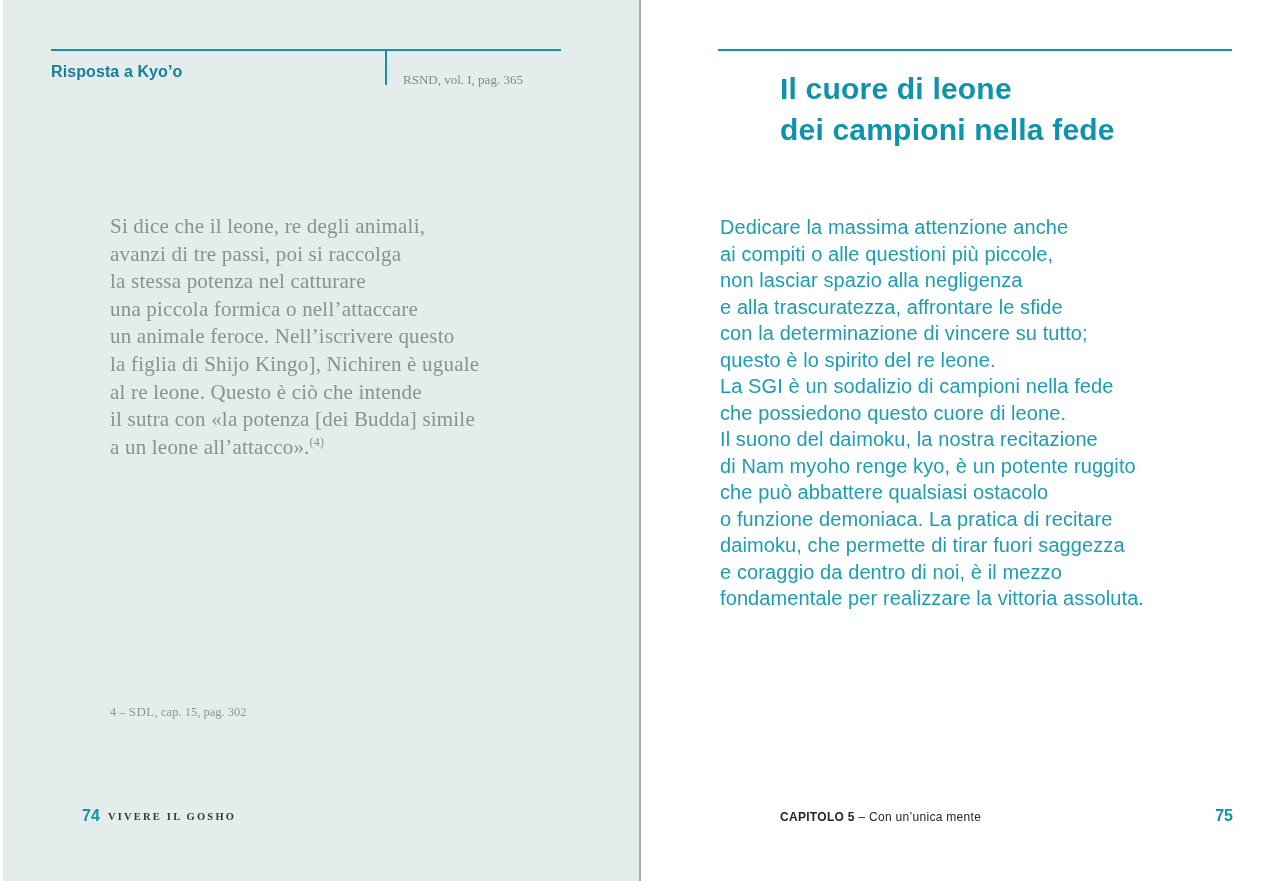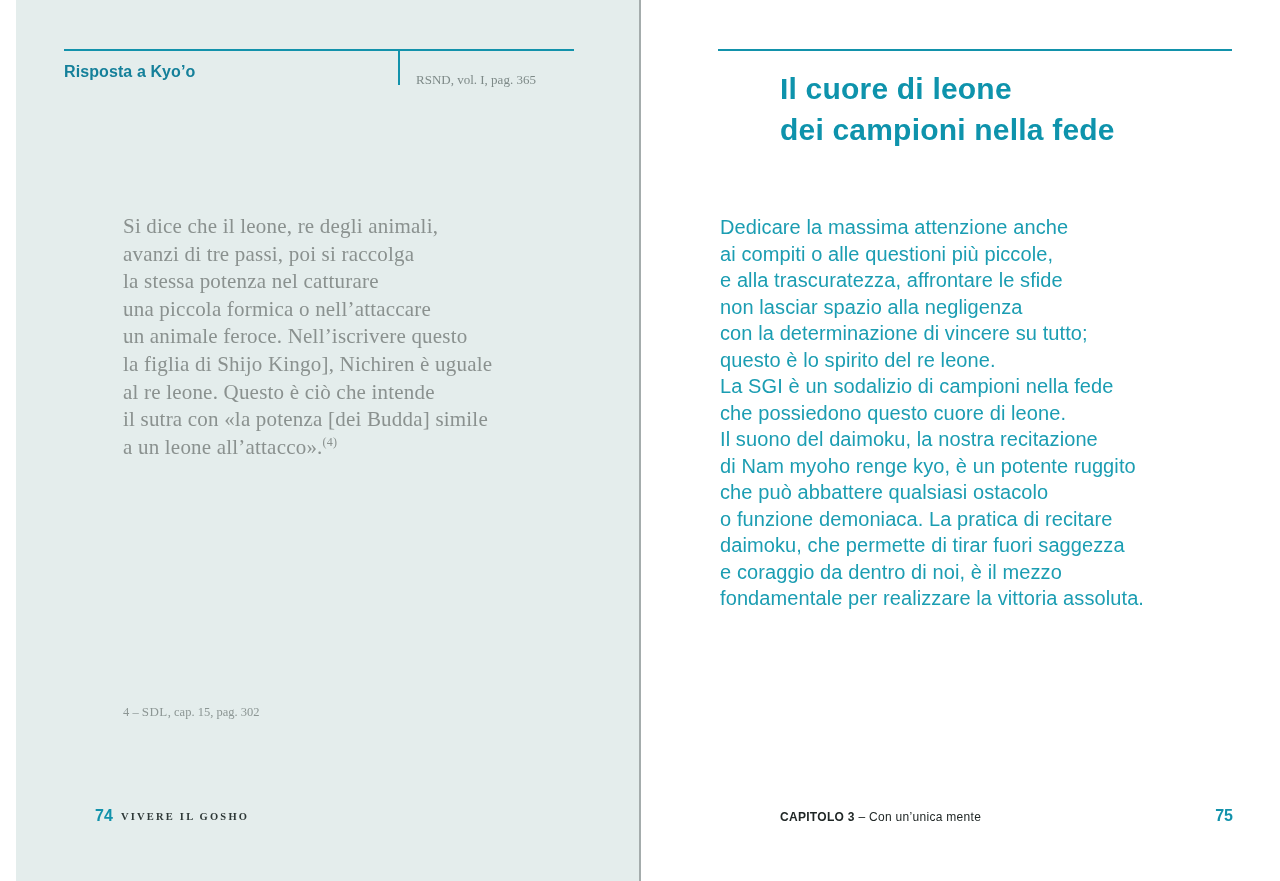--- a/index.html
+++ b/index.html
@@ -13,21 +13,21 @@
     position: relative;
     width: 1280px;
     height: 881px;
   }
   .page {
     position: absolute;
     top: 0;
     height: 881px;
   }
   .page.left {
-    left: 16px;
+    left: 3px;
     width: 748px;
     background: #e4edec;
   }
   .page.right {
     left: 641px;
     width: 639px;
     background: #ffffff;
   }
   .gutter {
     position: absolute;
@@ -178,33 +178,33 @@
     <div class="r-rule"></div>
 
     <div class="r-title">
       <div>Il cuore di leone</div>
       <div>dei campioni nella fede</div>
     </div>
 
     <div class="r-body">
       <div class="line">Dedicare la massima attenzione anche</div>
       <div class="line">ai compiti o alle questioni più piccole,</div>
+      <div class="line">non lasciar spazio alla negligenza</div>
       <div class="line">e alla trascuratezza, affrontare le sfide</div>
-      <div class="line">non lasciar spazio alla negligenza</div>
       <div class="line">con la determinazione di vincere su tutto;</div>
       <div class="line">questo è lo spirito del re leone.</div>
       <div class="line">La SGI è un sodalizio di campioni nella fede</div>
       <div class="line">che possiedono questo cuore di leone.</div>
       <div class="line">Il suono del daimoku, la nostra recitazione</div>
       <div class="line">di Nam myoho renge kyo, è un potente ruggito</div>
       <div class="line">che può abbattere qualsiasi ostacolo</div>
       <div class="line">o funzione demoniaca. La pratica di recitare</div>
       <div class="line">daimoku, che permette di tirar fuori saggezza</div>
       <div class="line">e coraggio da dentro di noi, è il mezzo</div>
       <div class="line">fondamentale per realizzare la vittoria assoluta.</div>
     </div>
 
-    <div class="r-footer-chapter"><span class="bold">CAPITOLO 3</span><span> – Con un’unica mente</span></div>
+    <div class="r-footer-chapter"><span class="bold">CAPITOLO 5</span><span> – Con un’unica mente</span></div>
 
     <div class="r-footer-num">75</div>
   </section>
 
 </div>
 
 </body></html>

